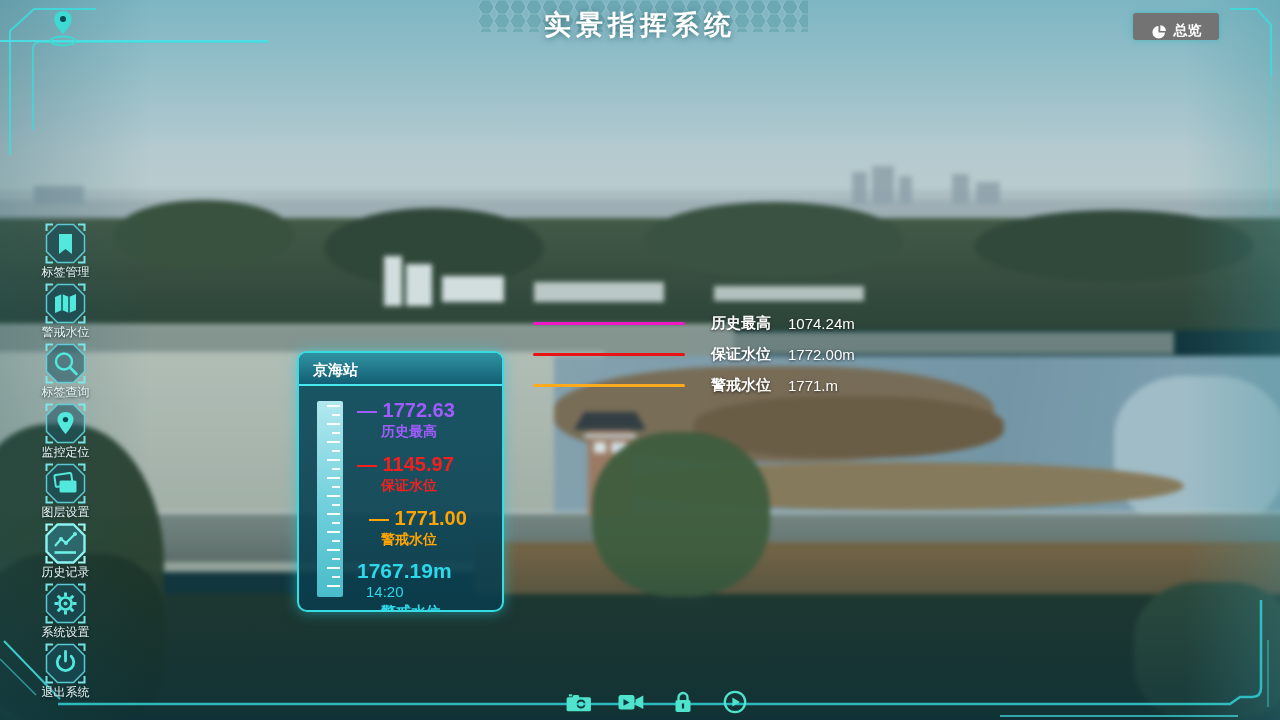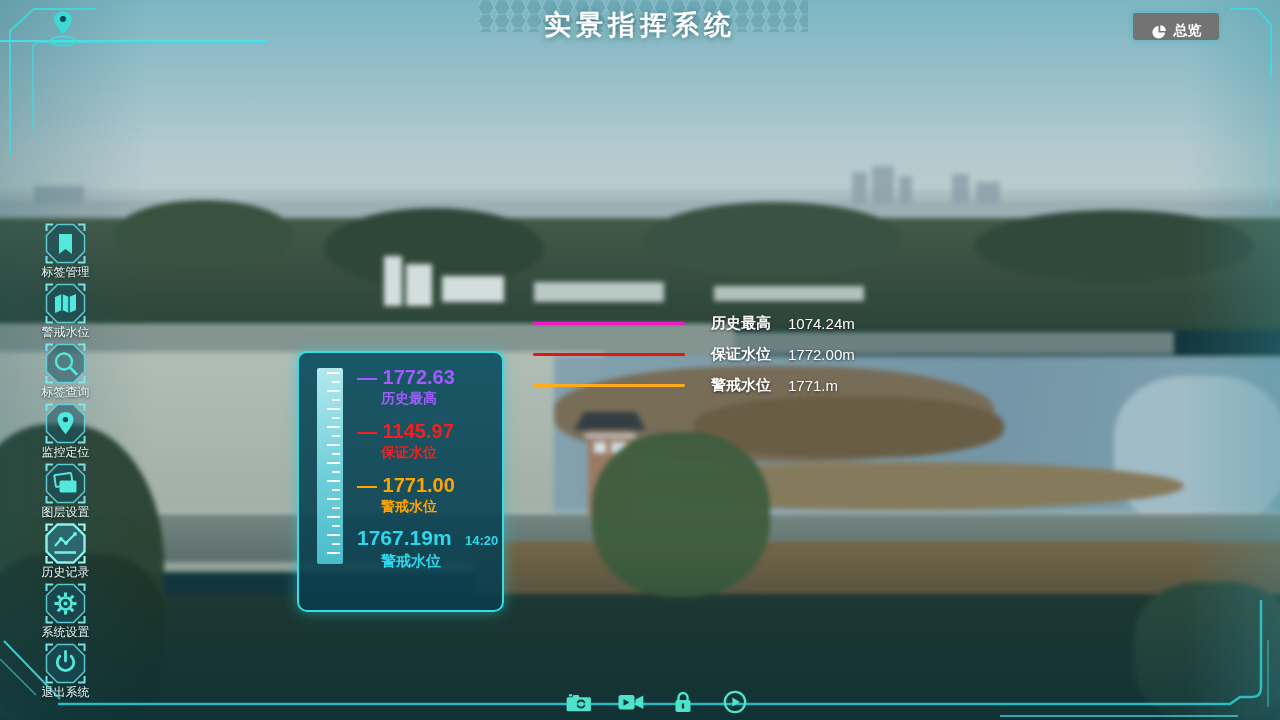--- a/index.html
+++ b/index.html
@@ -101,21 +101,21 @@
   .ruler{position:absolute;left:18px;top:15px;width:26px;height:196px;border-radius:2px;
          background:linear-gradient(180deg,#b2e8ef,#6fcfdb 55%,#49bcca);}
   .ruler .ticks-long{position:absolute;right:3px;top:4px;width:13px;height:188px;
      background:repeating-linear-gradient(to bottom,rgba(255,255,255,.95) 0 2px,transparent 2px 18px);}
   .ruler .ticks-short{position:absolute;right:3px;top:13px;width:8px;height:180px;
      background:repeating-linear-gradient(to bottom,rgba(255,255,255,.9) 0 2px,transparent 2px 18px);}
   .lvl{position:absolute;left:58px;}
   .lvl .val{font-size:20px;font-weight:bold;white-space:nowrap;}
   .lvl .lbl{font-size:14px;font-weight:bold;margin-left:24px;margin-top:1px;}
   .rt .val{font-size:21px;font-weight:bold;color:#2cd8ea;display:inline;}
-  .rt .time{font-size:13px;font-weight:bold;color:#2cd8ea;margin-left:9px;}
+  .rt .time{font-size:15px;font-weight:normal;color:#2cd8ea;margin-left:9px;}
   .rt .lbl{font-size:15px;font-weight:bold;color:#2cd8ea;margin-top:2px;}
 
   
   .ovl-row{position:absolute;left:533px;display:flex;align-items:center;height:16px;}
   .ovl-line{width:152px;height:3px;border-radius:2px;}
   .ovl-lbl{margin-left:26px;font-size:15px;font-weight:bold;color:#fff;
            text-shadow:0 1px 3px rgba(0,0,0,.65);white-space:nowrap;}
   .ovl-val{margin-left:17px;font-size:15px;color:#fff;text-shadow:0 1px 3px rgba(0,0,0,.65);white-space:nowrap;}
 
   
@@ -306,35 +306,36 @@
         <path d="M12.5 1.5 H28.5 L39.5 12.5 V28.5 L28.5 39.5 H12.5 L1.5 28.5 V12.5 Z" fill="rgba(25,82,96,0.55)" stroke="rgba(95,215,225,0.9)" stroke-width="1.5"></path>
         <path d="M1.5 8 V1.5 H8 M33 1.5 H39.5 V8 M39.5 33 V39.5 H33 M8 39.5 H1.5 V33" stroke="rgba(120,235,240,0.95)" stroke-width="2" fill="none"></path>
         <path d="M14.8 13.2 A8.3 8.3 0 1 0 26.2 13.2" stroke="#52e8dc" stroke-width="2.8" fill="none" stroke-linecap="round"></path>
         <line x1="20.5" y1="8.5" x2="20.5" y2="18" stroke="#52e8dc" stroke-width="2.8" stroke-linecap="round"></line>
       </svg>
       <div class="tool-label">退出系统</div>
     </div>
   </div>
 
   <div class="abs panel">
+    <div class="panel-header">京海站</div>
     <div class="panel-body">
       <div class="ruler">
         <div class="ticks-long"></div>
           <div class="ticks-short"></div>
       </div>
       <div class="lvl" style="top:13px;">
         <div class="val" style="color: rgb(161, 92, 255);"><span>—</span> <span>1772.63</span></div>
         <div class="lbl" style="color: rgb(161, 92, 255);">历史最高</div>
       </div>
       <div class="lvl" style="top:67px;">
         <div class="val" style="color: rgb(245, 31, 31);"><span>—</span> <span>1145.97</span></div>
         <div class="lbl" style="color: rgb(245, 31, 31);">保证水位</div>
       </div>
       <div class="lvl" style="top:121px;">
-        <div class="val" style="color: rgb(255, 164, 0);"><span>—</span> <span>1771.00</span></div>
+        <div class="val" style="color: rgb(255, 164, 0); margin-left: 12px;"><span>—</span> <span>1771.00</span></div>
         <div class="lbl" style="color: rgb(255, 164, 0);">警戒水位</div>
       </div>
       <div class="lvl rt" style="top:173px;">
         <div>
           <span class="val">1767.19m</span>
           <span class="time">14:20</span>
         </div>
         <div class="lbl">警戒水位</div>
       </div>
     </div>

